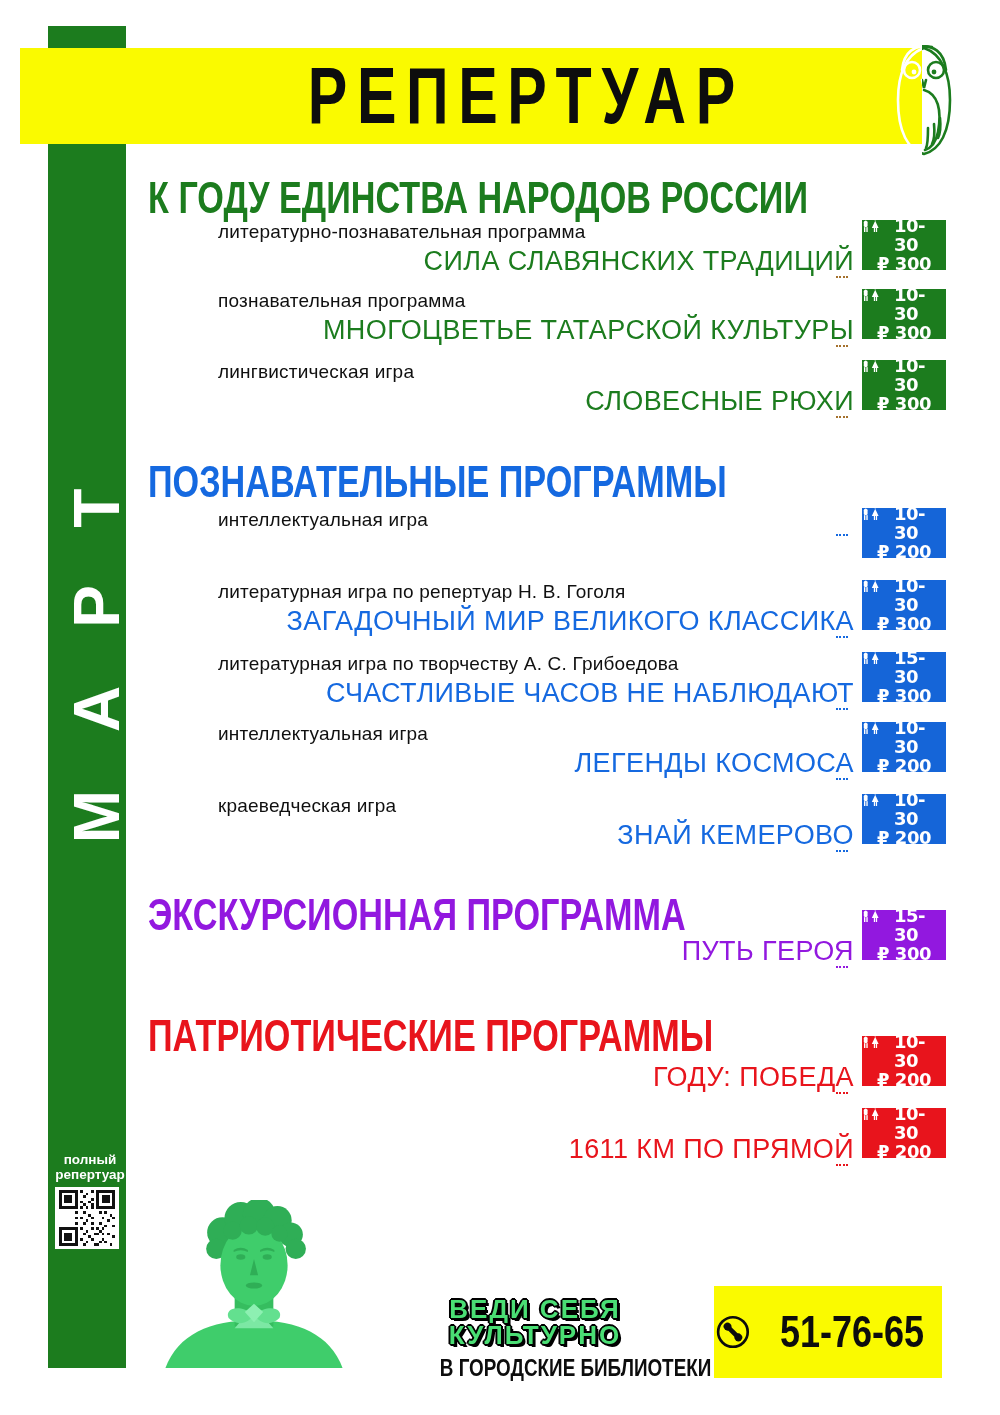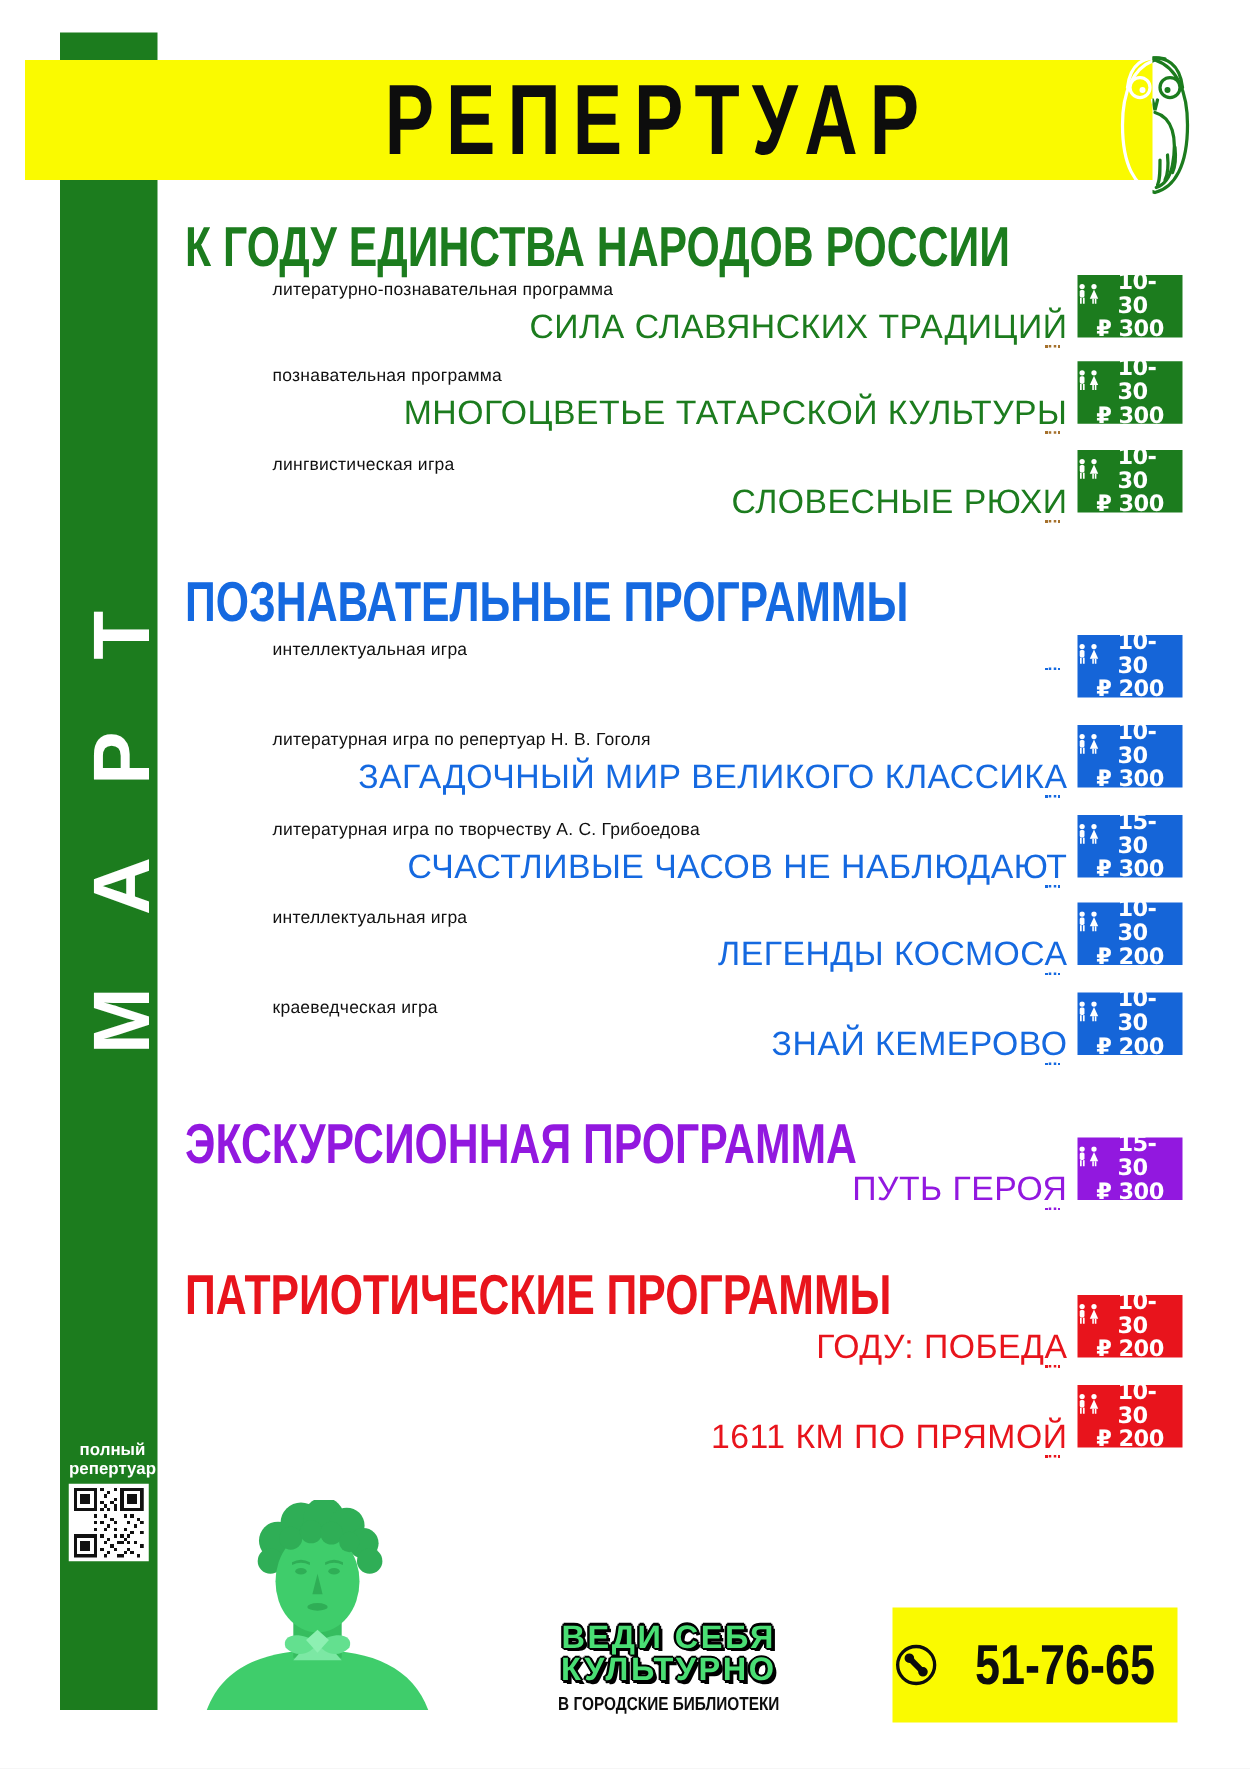--- a/index.html
+++ b/index.html
@@ -26,42 +26,42 @@
   .owl-white{color:#ffffff;} .owl-green{color:#1c7c1e;}
 
   
   .sec-h{position:absolute;left:148px;font-size:45px;line-height:44px;font-weight:900;
          white-space:nowrap;transform:scaleX(.76);transform-origin:0 0;z-index:2;}
   .h-green{color:#1c7c1e;} .h-blue{color:#1569e0;} .h-purple{color:#9218df;} .h-red{color:#e8141c;}
 
   
   .row{position:absolute;left:218px;width:728px;display:flex;align-items:flex-start;z-index:2;}
   .row-main{flex:1;min-width:0;display:flex;flex-direction:column;}
-  .row-label{font-size:14px;line-height:23px;min-height:23px;font-weight:500;color:#101010;
+  .row-label{font-size:19px;line-height:23px;min-height:23px;font-weight:500;color:#101010;
              letter-spacing:.2px;white-space:nowrap;}
   .t-line{display:flex;align-items:flex-end;margin-top:3px;flex-direction:column;}
   .row-title{font-size:27px;line-height:30px;font-weight:500;letter-spacing:.4px;white-space:nowrap;}
   .dots{flex:1;min-width:12px;border-bottom:2px dotted;margin:0 6px 5px 10px;}
   .badge{flex:0 0 84px;width:84px;height:50px;margin-left:8px;color:#fff;display:flex;
          flex-direction:column;align-items:center;justify-content:center;}
-  .badge-top{display:flex;align-items:center;gap:14px;
+  .badge-top{display:flex;align-items:flex-start;gap:14px;
              font:800 18px/19px "DejaVu Sans",sans-serif;letter-spacing:-.5px;}
   .badge-price{font:800 18px/20px "DejaVu Sans",sans-serif;letter-spacing:-.5px;}
   .s0 .row-title{color:#1c7c1e;} .s0 .dots{border-color:#a5712d;} .s0 .badge{background:#1c7c1e;}
   .s1 .row-title{color:#1569e0;} .s1 .dots{border-color:#1569e0;} .s1 .badge{background:#1565d8;}
   .s2 .row-title{color:#9218df;} .s2 .dots{border-color:#9218df;} .s2 .badge{background:#9218df;}
   .s3 .row-title{color:#e8141c;} .s3 .dots{border-color:#e8141c;} .s3 .badge{background:#e8141c;}
 
   
   .bust{position:absolute;left:156px;top:1200px;z-index:2;}
   .slogan{position:absolute;left:410px;top:1296px;width:250px;text-align:center;z-index:2;}
   .slogan-line{font-size:26px;line-height:26px;font-weight:900;letter-spacing:2px;color:#4ade74;
                text-shadow:-2px 0 #000,2px 0 #000,0 -2px #000,0 2px #000,
                            -1px -1px #000,1px 1px #000,-1px 1px #000,1px -1px #000,3px 3px 0 #000;}
-  .slogan-sub{margin-top:7px;font-size:15px;font-weight:900;color:#0d0d0d;}
+  .slogan-sub{margin-top:7px;font-size:23px;font-weight:900;color:#0d0d0d;}
   .slogan-sub span{display:inline-block;transform:scaleX(.82);white-space:nowrap;}
   .phone-box{position:absolute;left:714px;top:1286px;width:228px;height:92px;background:#fafa00;
              display:flex;align-items:center;justify-content:center;gap:10px;z-index:2;}
   .phone-number{font-size:45px;font-weight:900;color:#0d0d0d;transform:scaleX(.8);white-space:nowrap;}
 </style>
 </head>
 <body>
 
 <div class="page">
 

